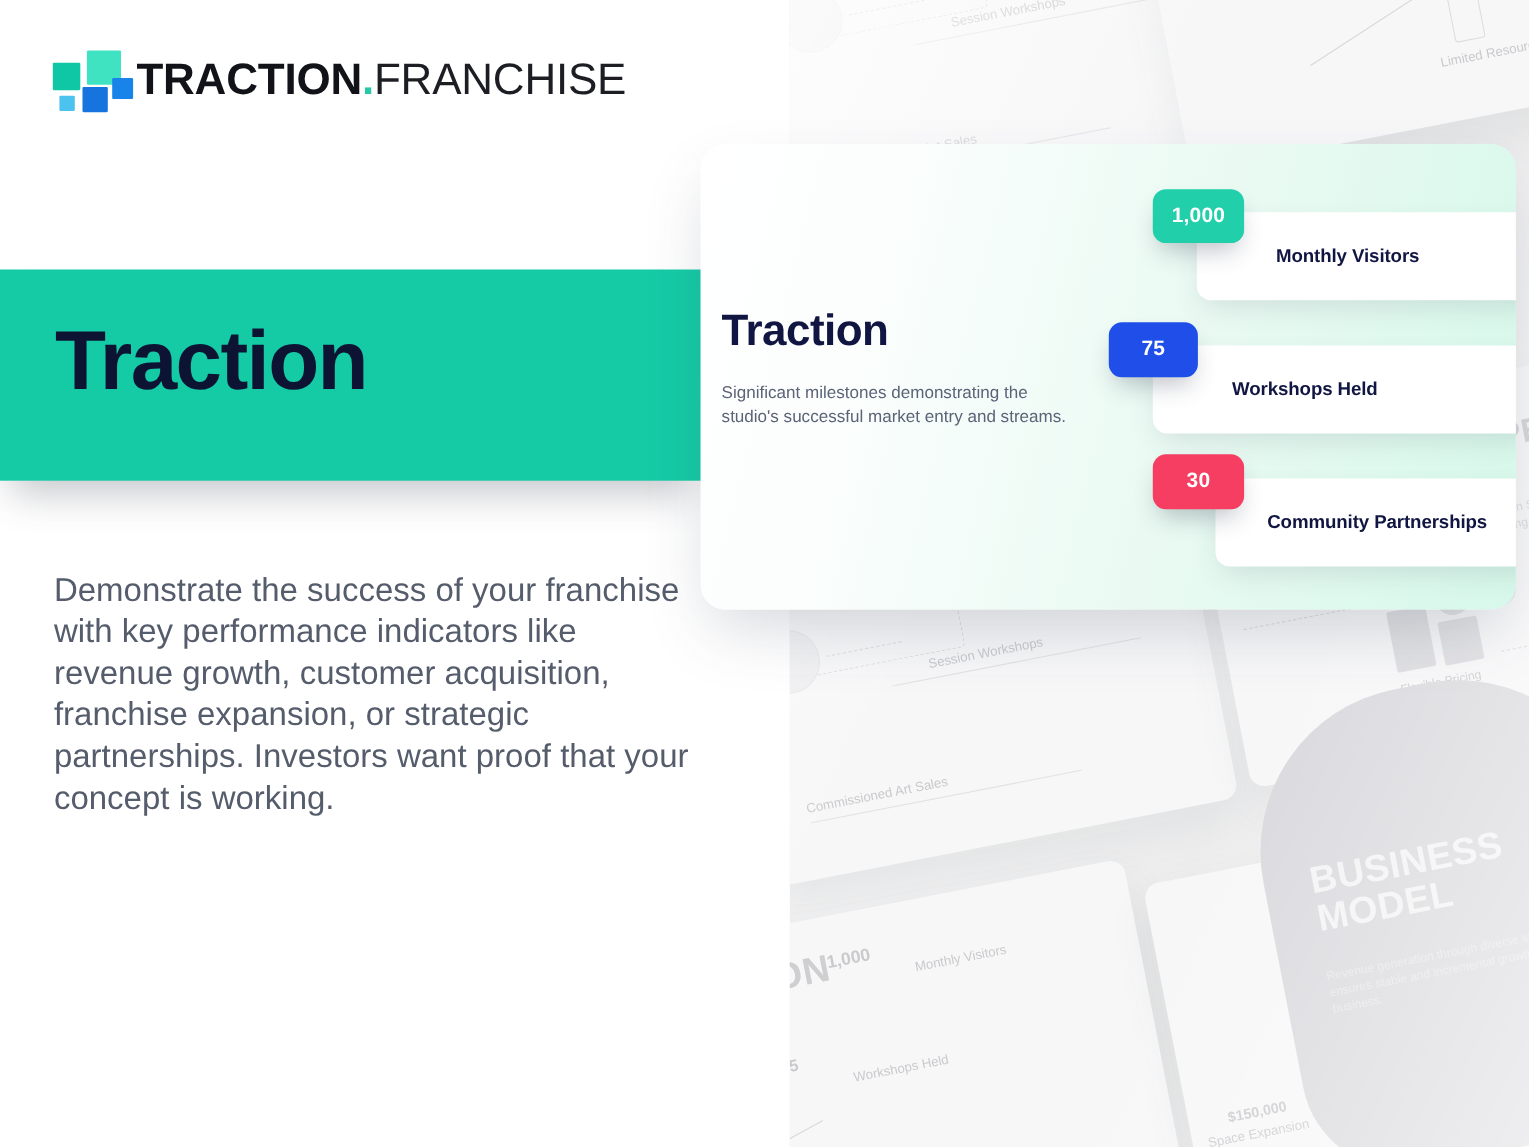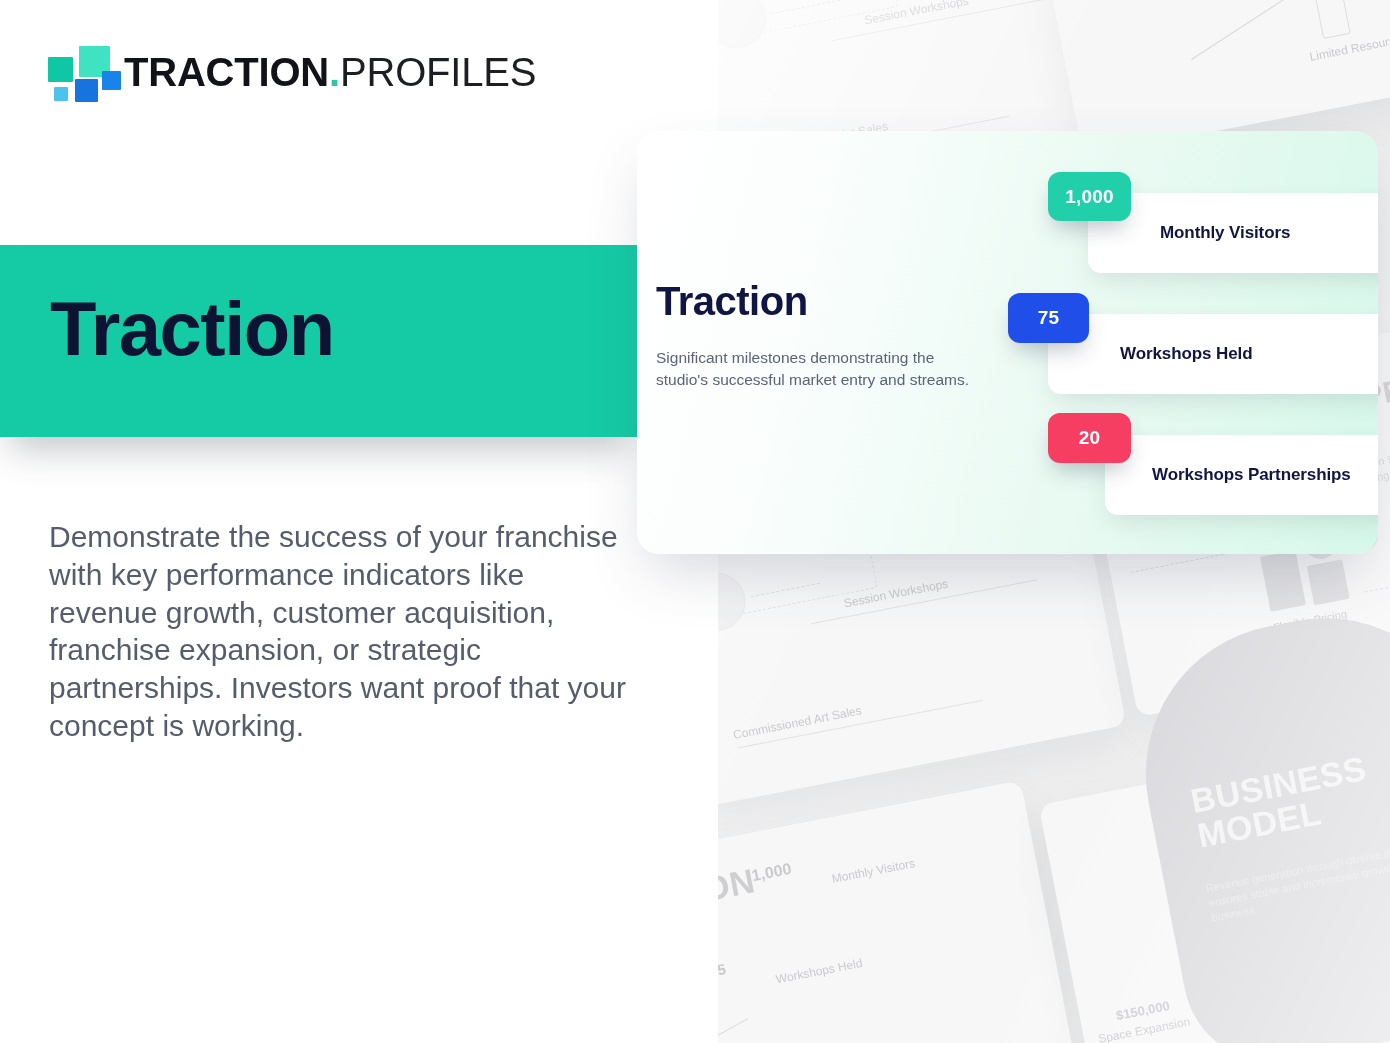--- a/index.html
+++ b/index.html
@@ -203,21 +203,21 @@
 
 <div class="logo">
   <div class="logo-mark">
     <i class="lm1"></i>
       <i class="lm2"></i>
       <i class="lm3"></i>
       <i class="lm4"></i>
       <i class="lm5"></i>
   </div>
   <div class="logo-text">
-    <span class="b">TRACTION</span><span class="dot">.</span><span class="l">PROFILES</span>
+    <span class="b">TRACTION</span><span class="dot">.</span><span class="l">FRANCHISE</span>
   </div>
 </div>
 
 <div class="hero-band">
   <h1>Traction</h1>
 </div>
 
 <div class="body-copy">Demonstrate the success of your franchise with key performance indicators like revenue growth, customer acquisition, franchise expansion, or strategic partnerships. Investors want proof that your concept is working.</div>
 
 <div class="traction-card">
@@ -238,19 +238,19 @@
 
     <div class="metric-row r2">
       <div class="label-card">
         <span>Workshops Held</span>
       </div>
       <div class="badge">75</div>
     </div>
 
     <div class="metric-row r3">
       <div class="label-card">
-        <span>Workshops Partnerships</span>
+        <span>Community Partnerships</span>
       </div>
-      <div class="badge">20</div>
+      <div class="badge">30</div>
     </div>
 
   </div>
 </div>
 
 </body></html>

